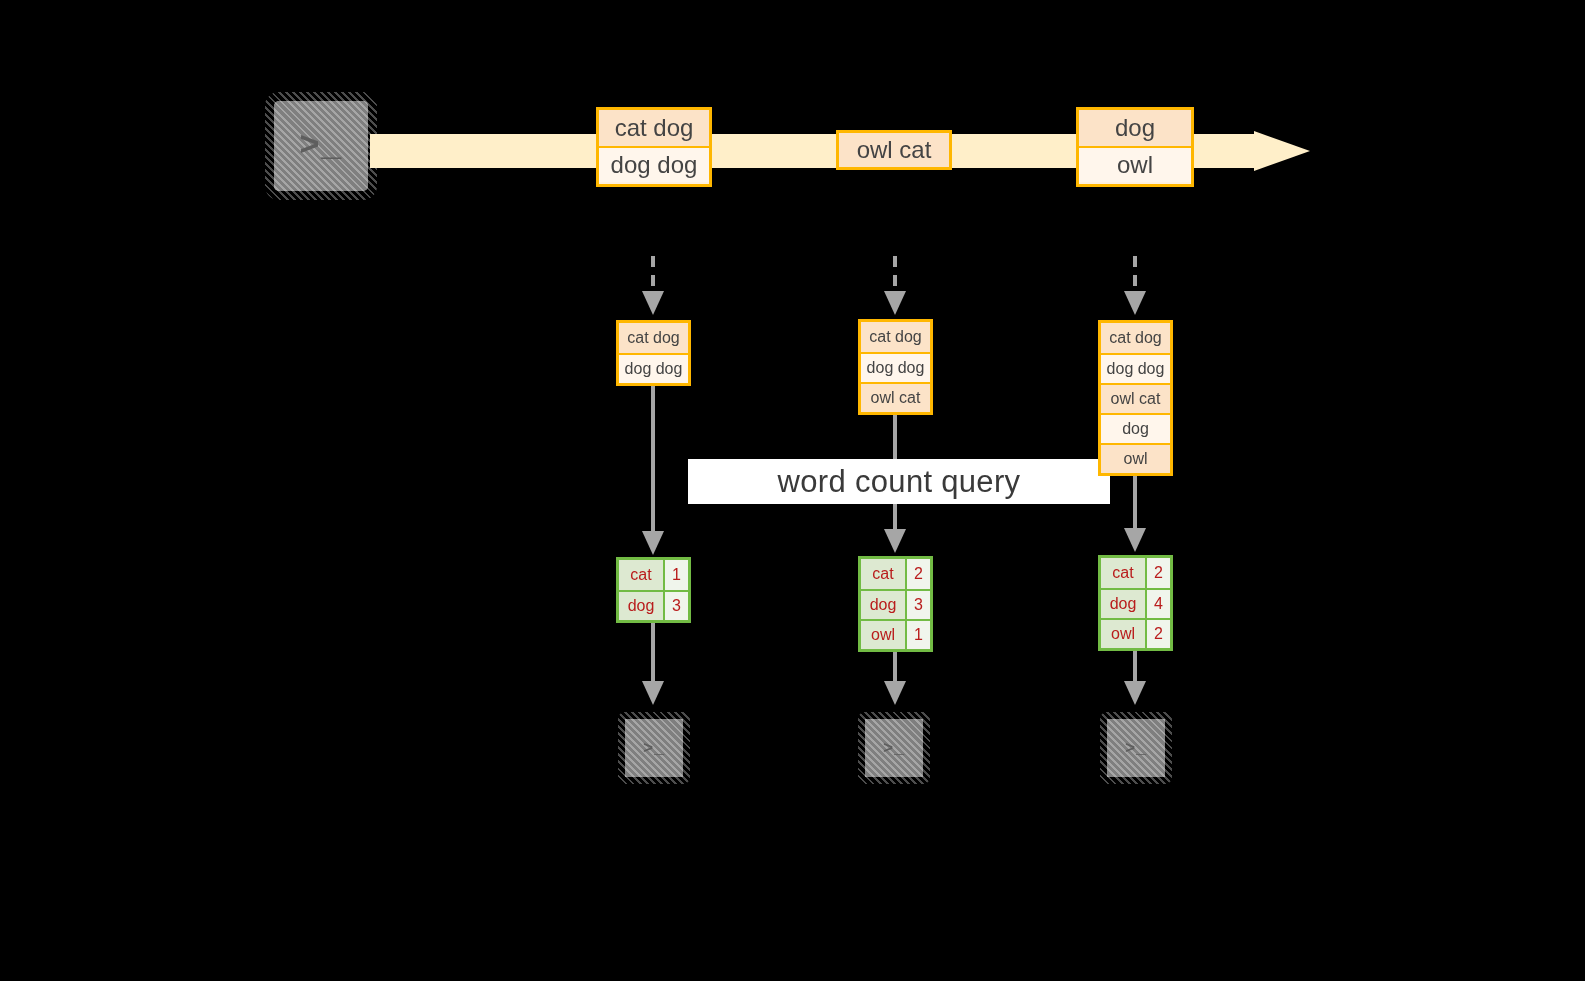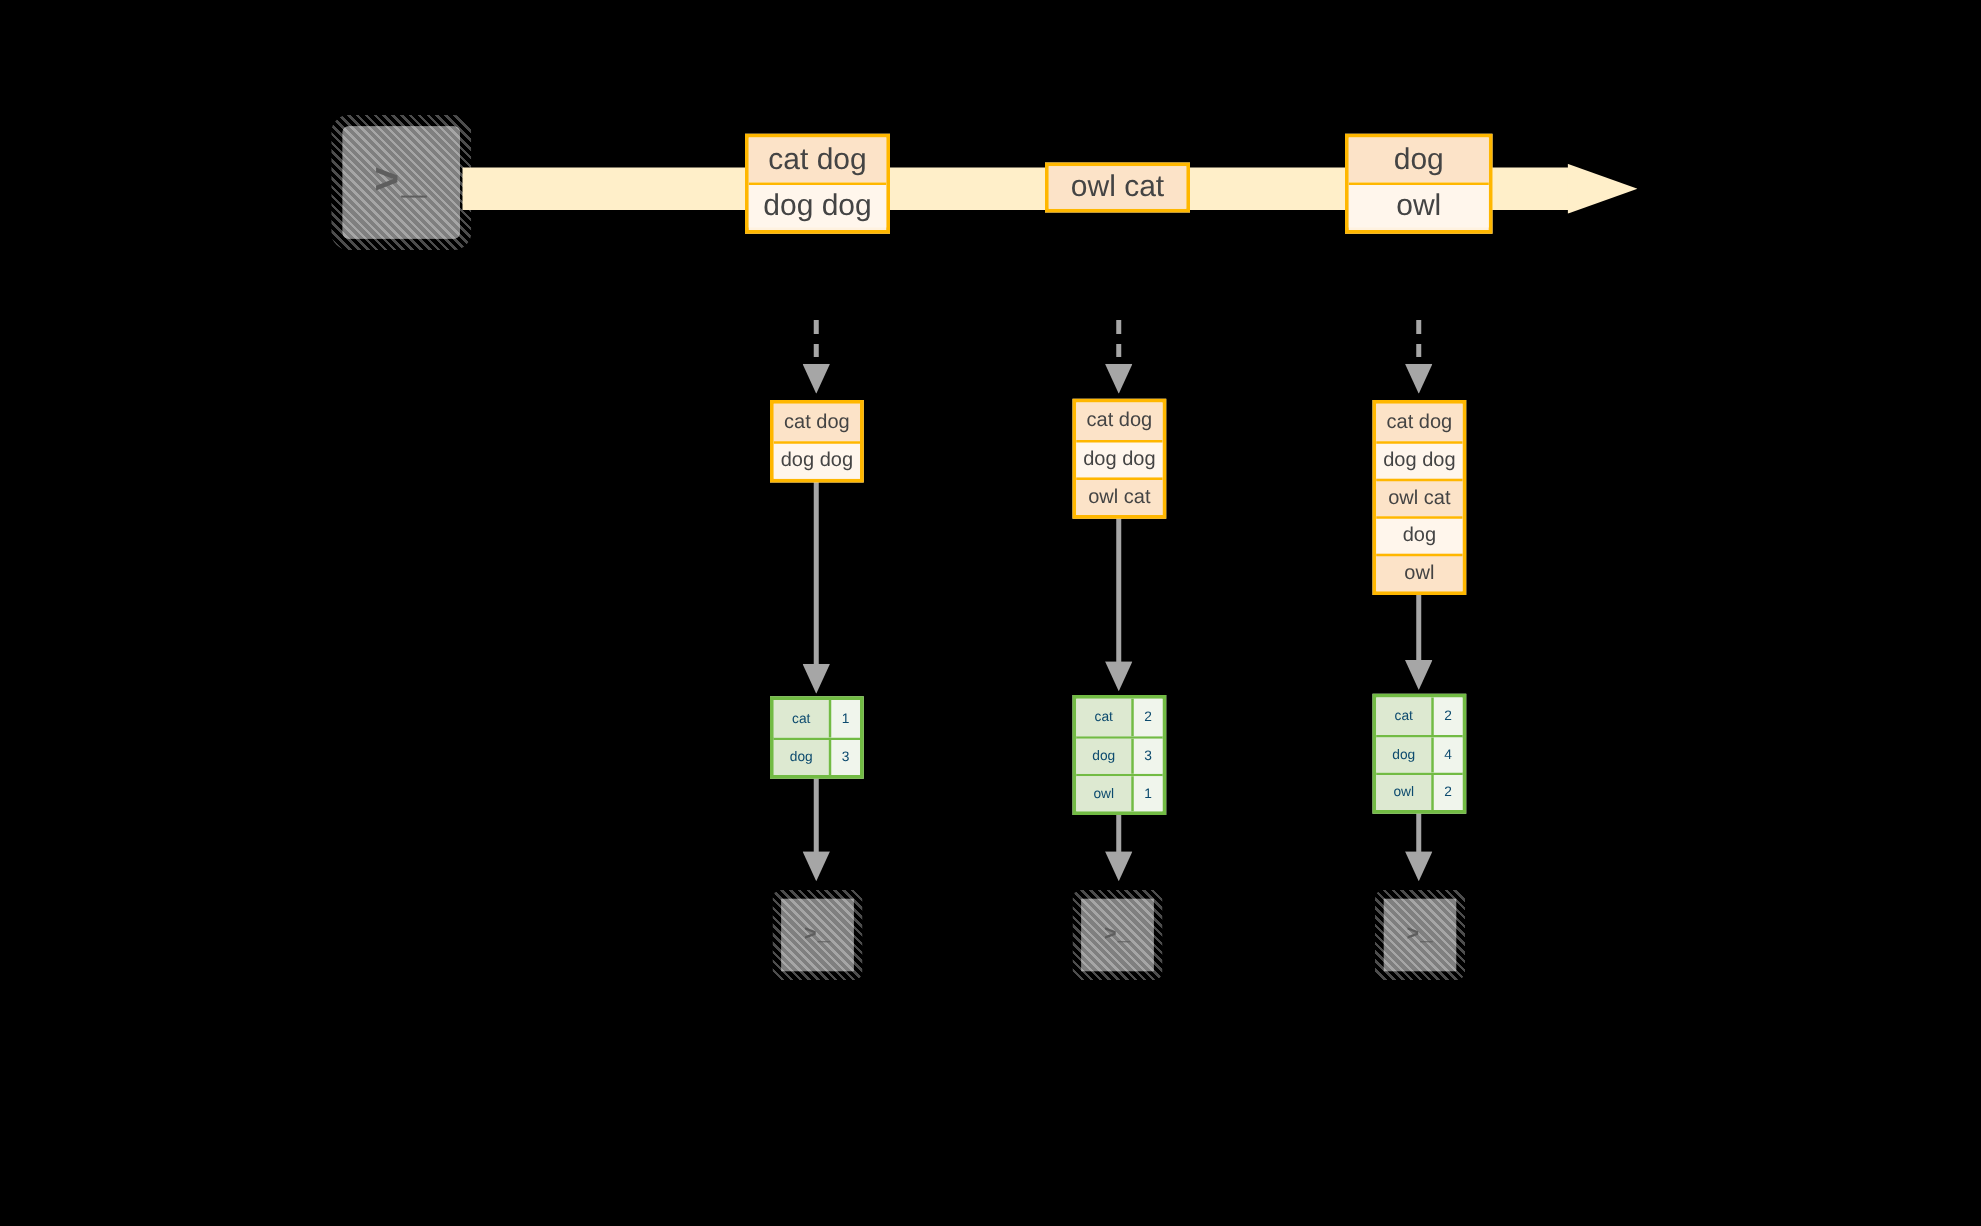--- a/index.html
+++ b/index.html
@@ -130,22 +130,22 @@
     background: #F0F5EC;
     z-index: 4;
   }
   .restable .trow { display: flex; height: 30px; box-sizing: border-box; }
   .restable .trow + .trow { border-top: 2px solid #72BB44; }
   .restable .cell {
     box-sizing: border-box;
     display: flex;
     align-items: center;
     justify-content: center;
-    font-size: 11px;
-    color: #0c4a6e;
+    font-size: 16px;
+    color: #b91c1c;
     white-space: nowrap;
   }
   .restable .cell.word { width: 44px; background: #DDE9D1; }
   .restable .cell.count { flex: 1; background: #F0F5EC; border-left: 2px solid #72BB44; }
 
   
   .vline {
     position: absolute;
     width: 4px;
     background: #A6A6A6;
@@ -309,14 +309,17 @@
     </div>
   </div>
 
   <div class="vline" style="left:1133px; top:649px; height:37px;"></div>
   <div class="vhead" style="left:1124px; top:681px;"></div>
 
   <div class="terminal small" style="left:1100px; top:712px; width:72px; height:72px;">
     <span class="glyph">&gt;_</span>
   </div>
 
+  <div class="query-band">
+    <span class="label">word count query</span>
+  </div>
 
 </div>
 
 </body></html>

